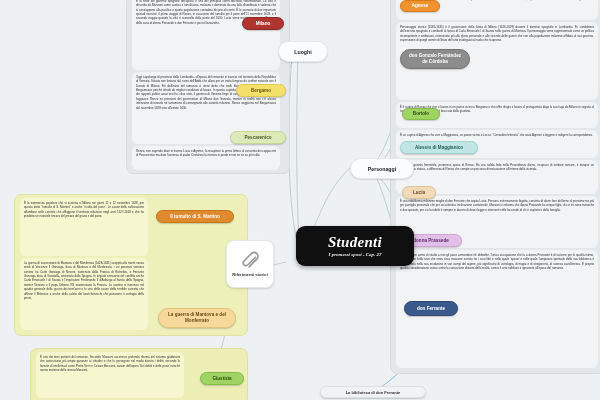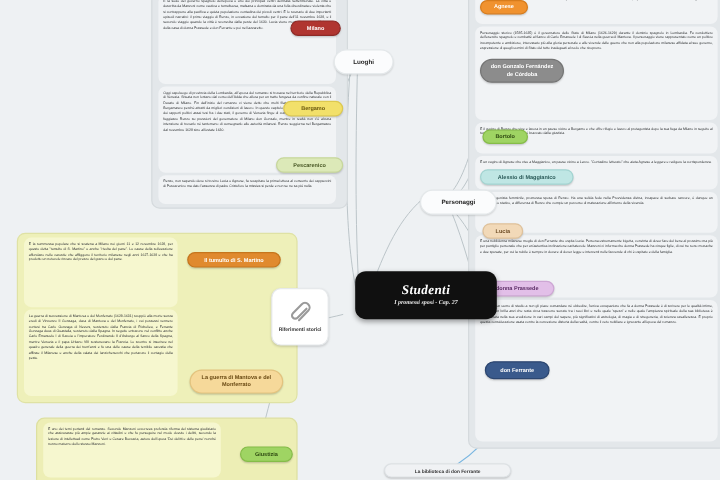--- a/index.html
+++ b/index.html
@@ -57,21 +57,21 @@
   }
 
   
   #central{
     position:absolute;background:#101010;border-radius:9px;
     display:flex;flex-direction:column;align-items:center;justify-content:center;
     box-shadow:0 2px 4px rgba(0,0,0,.35);
   }
   #central .title{
     color:#fff;font-family:"Liberation Serif","DejaVu Serif",serif;
-    font-style:italic;font-weight:bold;font-size:11px;letter-spacing:.3px;
+    font-style:italic;font-weight:bold;font-size:15px;letter-spacing:.3px;
     line-height:1;
   }
   #central .sub{
     color:#eaeaea;font-family:"Liberation Serif","DejaVu Serif",serif;
     font-style:italic;font-weight:bold;font-size:5px;margin-top:2px;
   }
 
   
   #attach{
     position:absolute;background:#fff;border:1px solid #e6e9eb;border-radius:8px;

